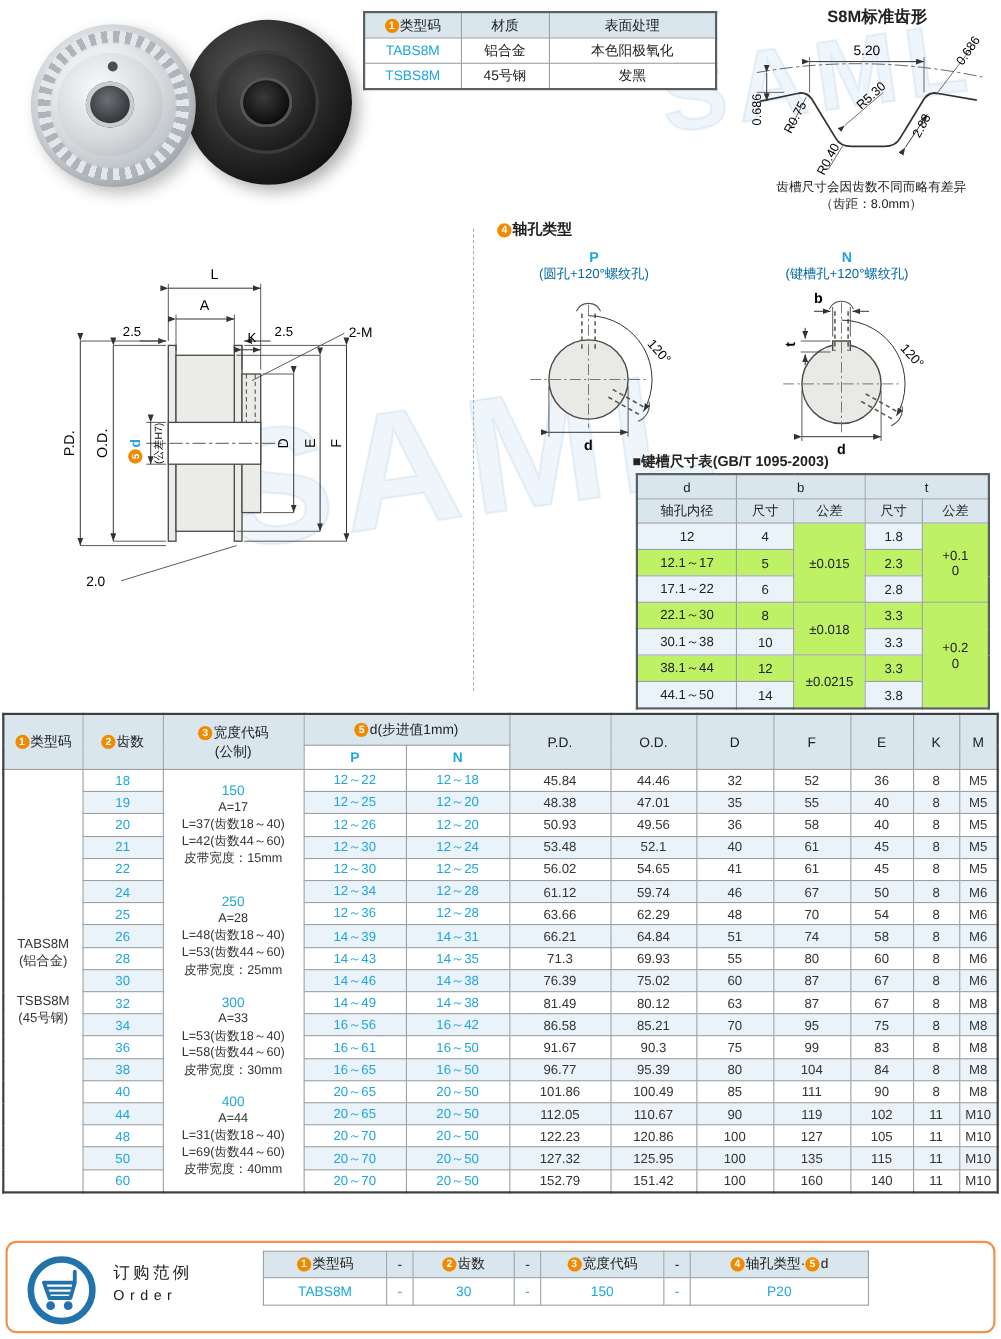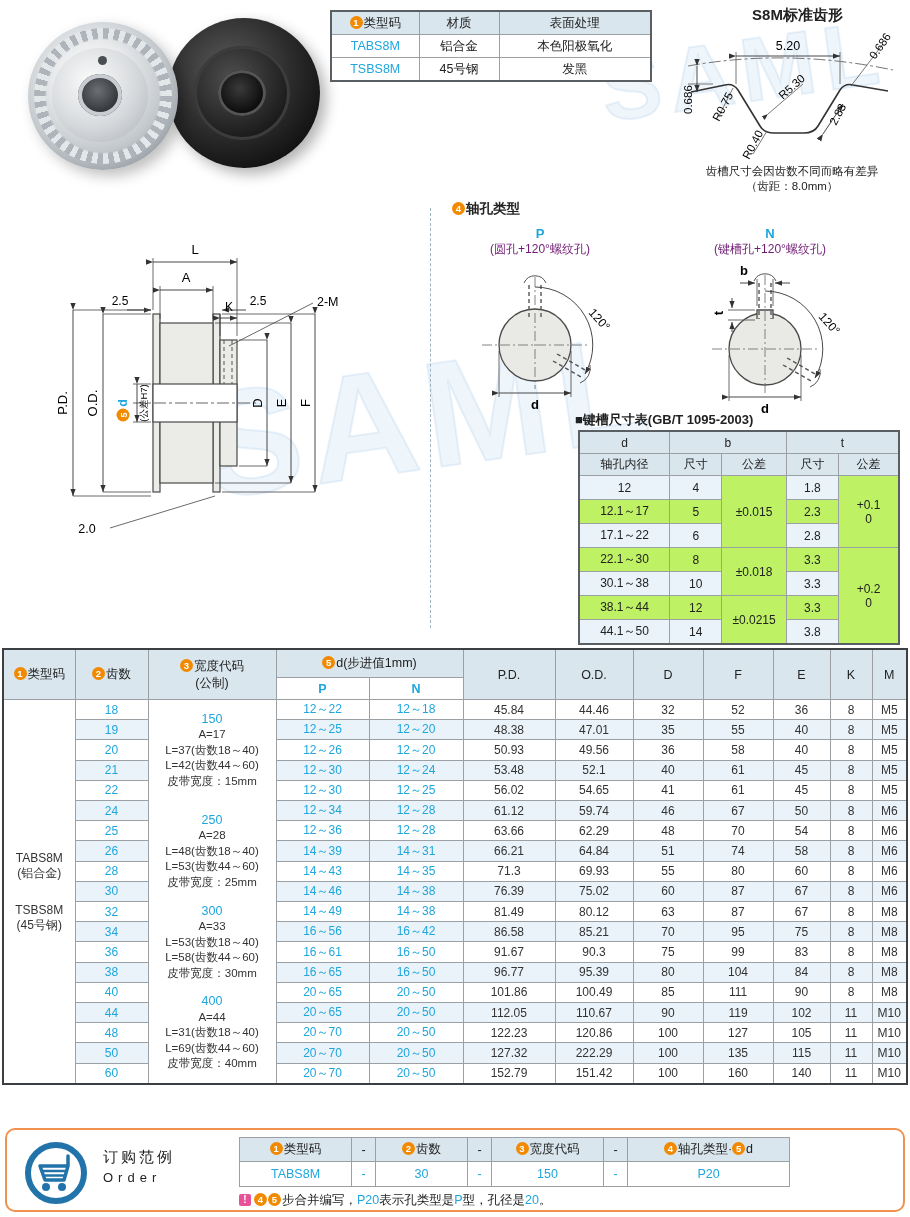--- a/index.html
+++ b/index.html
@@ -48,21 +48,21 @@
   
   .tp-title{position:absolute;left:690px;top:6px;width:215px;text-align:center;font-size:15px;font-weight:bold;}
   .tp-note{position:absolute;left:676px;top:164px;width:232px;text-align:center;font-size:11.5px;line-height:15px;}
   svg text{font-family:"Liberation Sans","DejaVu Sans",sans-serif;}
   .dwg{position:absolute;}
   .vsep{position:absolute;left:430px;top:208px;height:420px;border-left:1px dashed #9fb4c2;}
   
   .sec-title{position:absolute;font-size:13.5px;font-weight:bold;}
   .hole-block{position:absolute;text-align:center;}
   .hole-code{font-size:13px;font-weight:bold;color:#1fa6dd;line-height:15px;}
-  .hole-desc{font-size:12px;line-height:16px;color:#701a75;}
+  .hole-desc{font-size:12px;line-height:16px;color:#0369a1;}
   
   .kw-title{position:absolute;left:575px;top:411px;font-size:13px;font-weight:bold;}
   .kw{position:absolute;left:578px;top:430px;width:322px;font-size:12px;border:2px solid #5a5f63;}
   .kw th{background:#d9e6ed;height:21px;font-weight:normal;}
   .kw td{height:23px;background:#bef264;}
   .kw tr.t td.stripe{background:#e9f3f9;}
   
   .main{position:absolute;left:2px;top:648px;width:906px;font-size:12px;border:2px solid #3c4043;}
   .main th{background:#d9e6ed;font-weight:normal;font-size:12.5px;}
   .main tr.h1 th{height:27px;}
@@ -640,21 +640,21 @@
           <td>127</td>
           <td>105</td>
           <td>11</td>
           <td>M10</td>
         </tr>
         <tr class="alt">
           <td class="cyan">50</td>
           <td class="cyan">20～70</td>
           <td class="cyan">20～50</td>
           <td>127.32</td>
-          <td>222.29</td>
+          <td>125.95</td>
           <td>100</td>
           <td>135</td>
           <td>115</td>
           <td>11</td>
           <td>M10</td>
         </tr>
         <tr>
           <td class="cyan">60</td>
           <td class="cyan">20～70</td>
           <td class="cyan">20～50</td>
@@ -707,18 +707,15 @@
         <td class="cy">TABS8M</td>
         <td class="cy">-</td>
         <td class="cy">30</td>
         <td class="cy">-</td>
         <td class="cy">150</td>
         <td class="cy">-</td>
         <td class="cy">P20</td>
       </tr>
     </tbody>
       </table>
-    <div class="ord-note">
-      <span class="excl">!</span><span class="circ">4</span><span class="circ">5</span><span>步合并编写，</span><span class="cy">P20</span><span>表示孔类型是</span><span class="cy">P</span><span>型，孔径是</span><span class="cy">20</span><span>。</span>
-    </div>
   </div>
 
 </div>
 
 </body></html>

